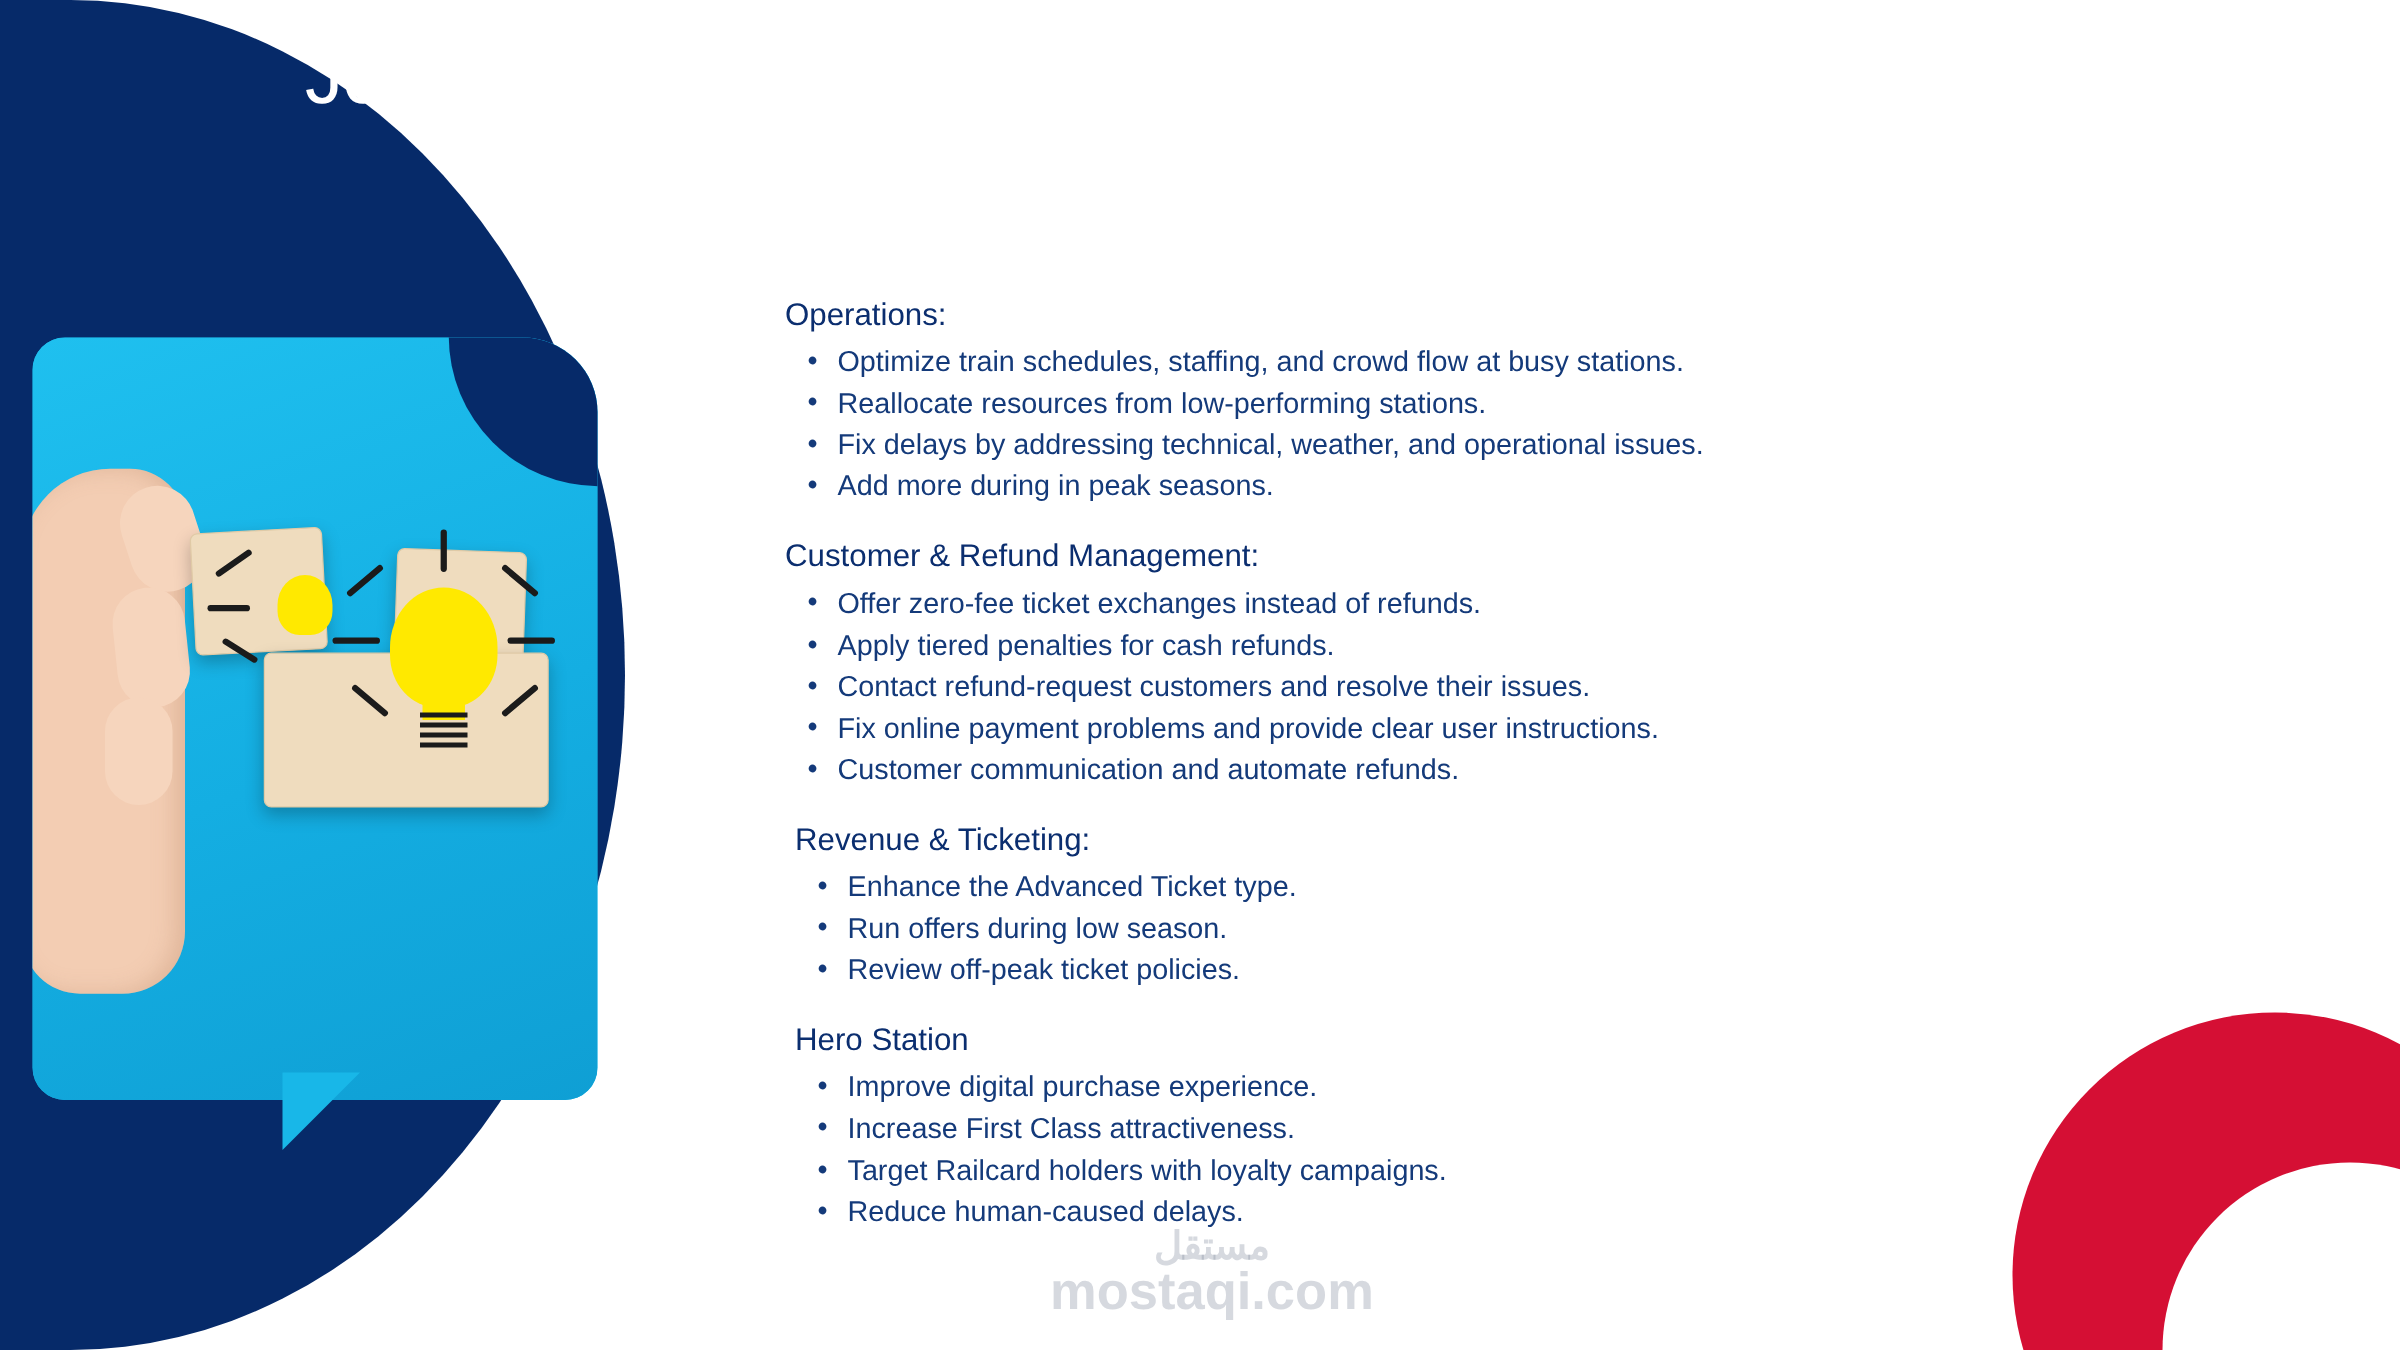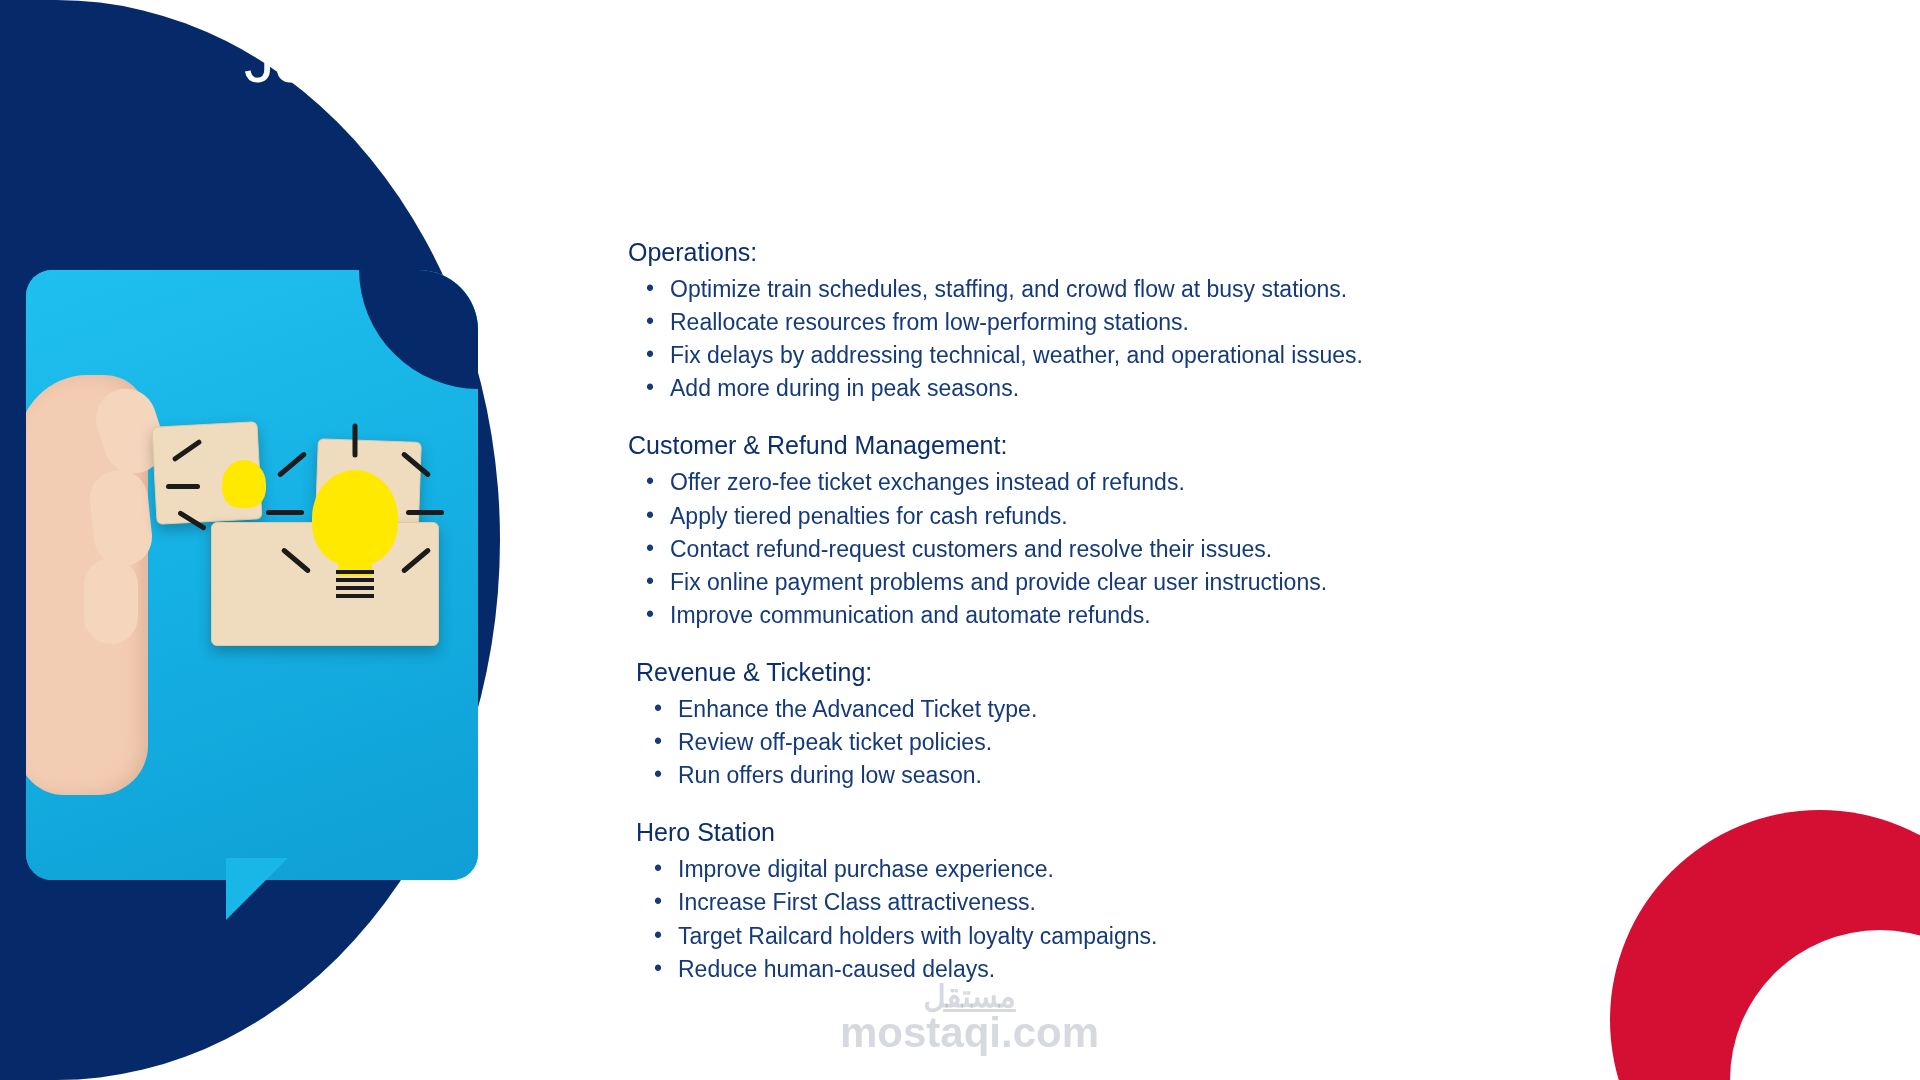--- a/index.html
+++ b/index.html
@@ -233,21 +233,21 @@
   .watermark {
     position: absolute;
     left: 840px;
     top: 978px;
     z-index: 8;
     text-align: center;
     color: rgba(120,130,150,0.30);
     pointer-events: none;
     user-select: none;
   }
-  .wm-ar { font-size: 31px; font-weight: bold; letter-spacing: 1px; text-decoration: underline; }
+  .wm-ar { font-size: 31px; font-weight: bold; letter-spacing: 1px; }
   .wm-en { font-size: 42px; font-weight: bold; margin-top: -6px; }
 </style>
 </head>
 <body>
 
 <div id="slide">
 
   <div class="navy-curve"></div>
   <div class="red-arc"></div>
   <div class="red-arc-inner"></div>
@@ -301,30 +301,30 @@
       </ul>
     </div>
 
     <div class="section">
       <div class="sec-heading">Customer &amp; Refund Management:</div>
       <ul class="bullets">
         <li>Offer zero-fee ticket exchanges instead of refunds.</li>
         <li>Apply tiered penalties for cash refunds.</li>
         <li>Contact refund-request customers and resolve their issues.</li>
         <li>Fix online payment problems and provide clear user instructions.</li>
-        <li>Improve communication and automate refunds.</li>
+        <li>Customer communication and automate refunds.</li>
       </ul>
     </div>
 
     <div class="section indent">
       <div class="sec-heading">Revenue &amp; Ticketing:</div>
       <ul class="bullets">
         <li>Enhance the Advanced Ticket type.</li>
+        <li>Run offers during low season.</li>
         <li>Review off-peak ticket policies.</li>
-        <li>Run offers during low season.</li>
       </ul>
     </div>
 
     <div class="section indent">
       <div class="sec-heading">Hero Station</div>
       <ul class="bullets">
         <li>Improve digital purchase experience.</li>
         <li>Increase First Class attractiveness.</li>
         <li>Target Railcard holders with loyalty campaigns.</li>
         <li>Reduce human-caused delays.</li>

